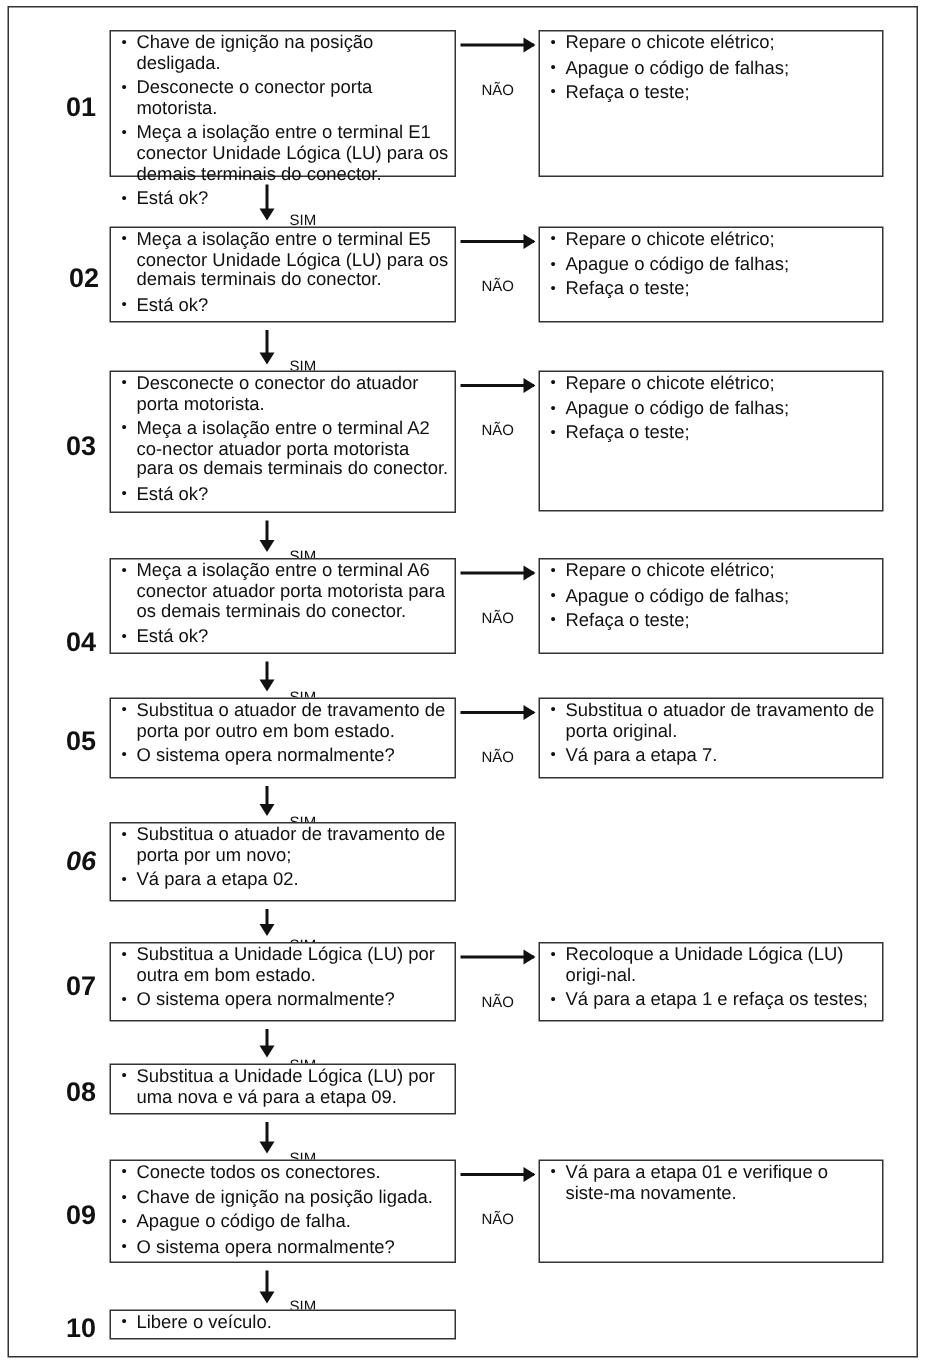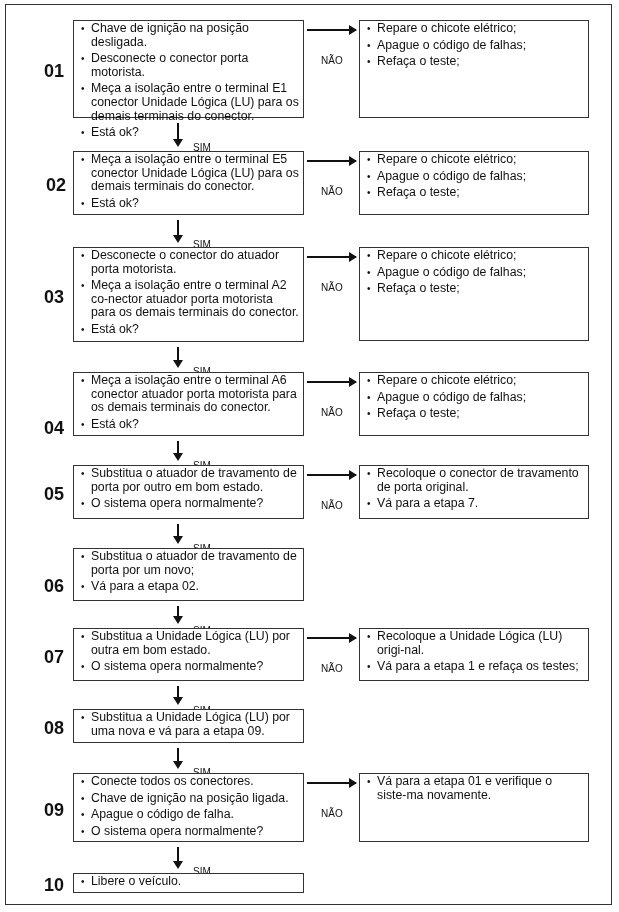--- a/index.html
+++ b/index.html
@@ -164,30 +164,30 @@
       <div class="item">
         <span class="bullet">•</span>
         <span class="txt">O sistema opera normalmente?</span>
       </div>
     </div>
     <div class="harrow" style="left: 307px; top: 474px; width: 49px;"></div>
     <div class="lbl" style="left: 321px; top: 484px;">NÃO</div>
     <div class="box" style="left: 359px; top: 465px; width: 230px; height: 54px;">
       <div class="item">
         <span class="bullet">•</span>
-        <span class="txt">Recoloque o conector de travamento de porta original.</span>
+        <span class="txt">Substitua o atuador de travamento de porta original.</span>
       </div>
       <div class="item">
         <span class="bullet">•</span>
         <span class="txt">Vá para a etapa 7.</span>
       </div>
     </div>
     <div class="varrow" style="left: 177px; top: 524px; height: 18px;"></div>
     <div class="lbl" style="left: 193px; top: 527px;">SIM</div>
-    <div class="num" style="top: 576px;">06</div>
+    <div class="num" style="top: 564px; font-style: italic;">06</div>
     <div class="box" style="left: 73px; top: 548px; width: 231px; height: 53px;">
       <div class="item">
         <span class="bullet">•</span>
         <span class="txt">Substitua o atuador de travamento de porta por um novo;</span>
       </div>
       <div class="item">
         <span class="bullet">•</span>
         <span class="txt">Vá para a etapa 02.</span>
       </div>
     </div>

